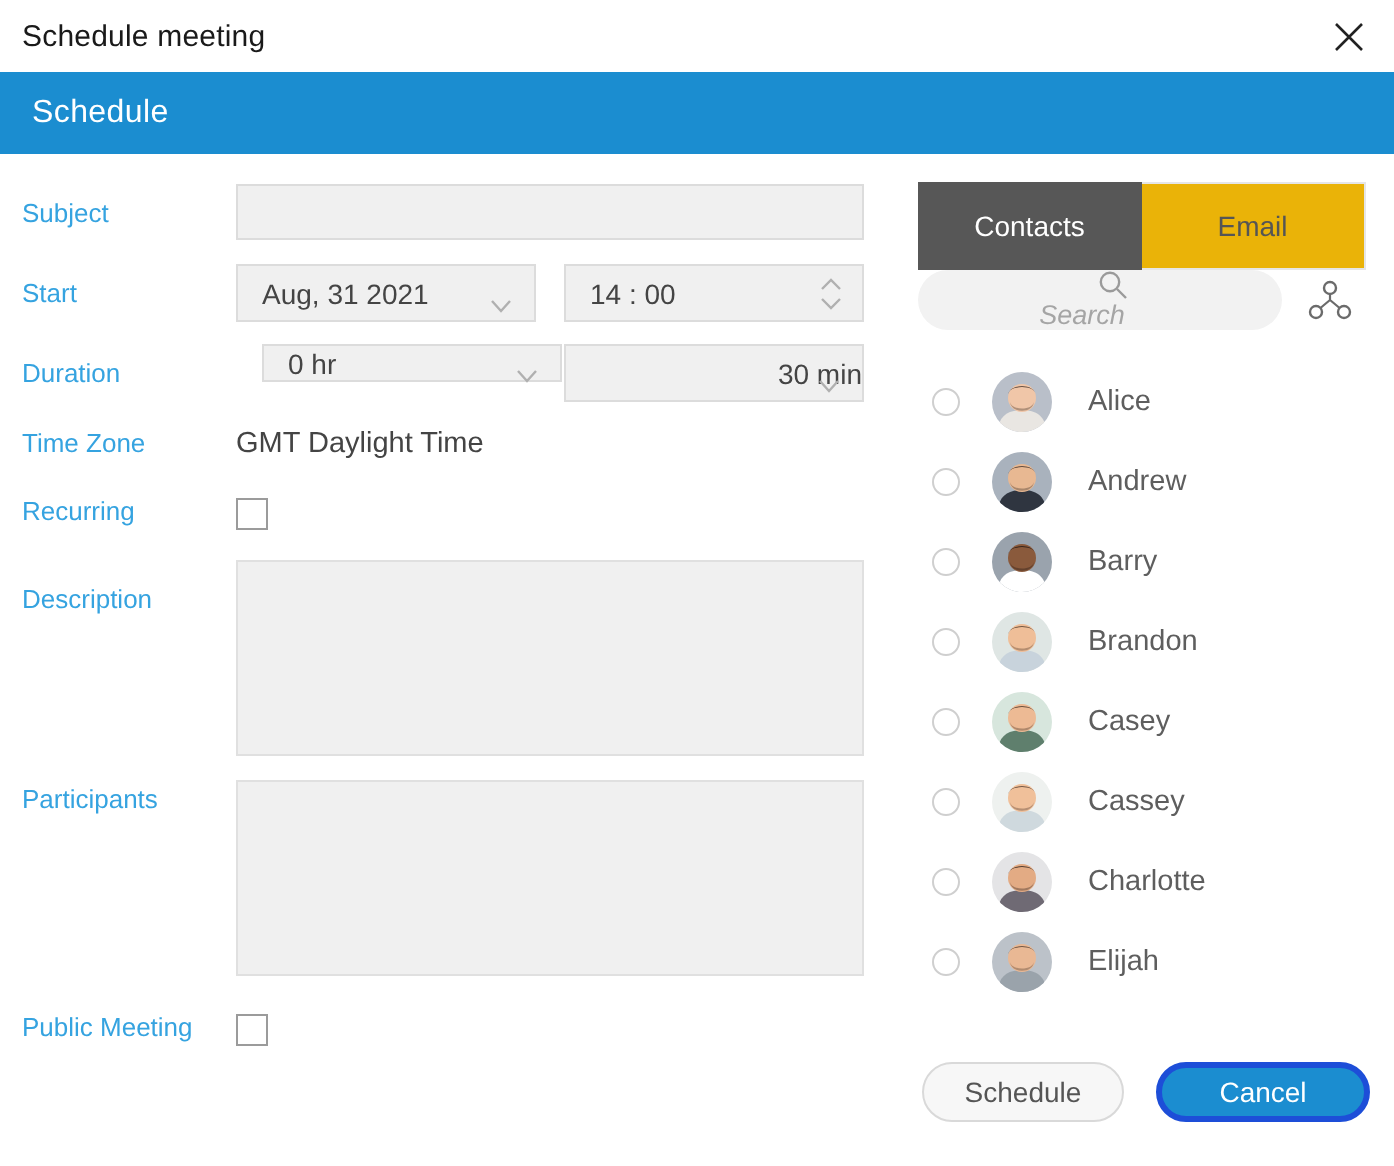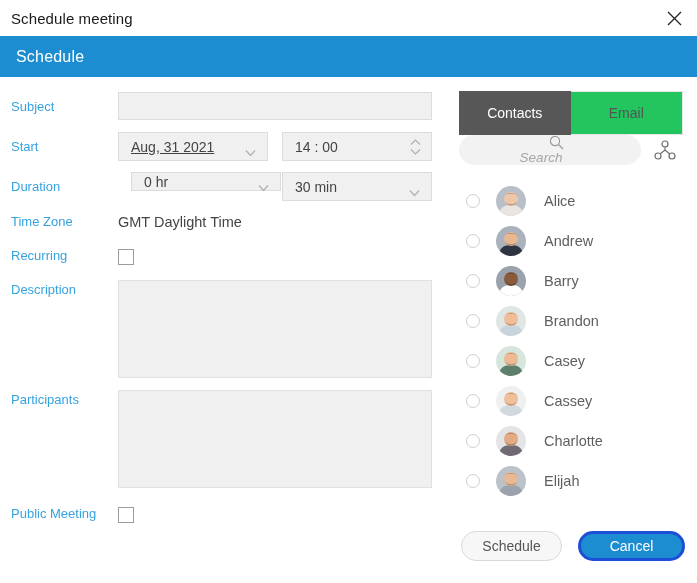--- a/index.html
+++ b/index.html
@@ -70,24 +70,24 @@
     transform: translateY(-50%);
     width: 11px; height: 7px;
   }
   .spin {
     position: absolute; right: 10px; top: 50%;
     transform: translateY(-50%);
     width: 11px; height: 17px;
   }
 
   .subject-field { left: 118px; top: 15px; width: 314px; height: 28px; }
-  .start-date { left: 118px; top: 55px; width: 150px; height: 29px; text-decoration: underline; }
+  .start-date { left: 118px; top: 55px; width: 150px; height: 29px; }
   .start-time { left: 282px; top: 55px; width: 150px; height: 29px; }
   .dur-hr    { left: 131px; top: 95px; width: 150px; height: 19px; }
-  .dur-min   { left: 282px; top: 95px; width: 150px; height: 29px; }
+  .dur-min   { left: 282px; top: 95px; width: 150px; height: 29px; justify-content: flex-end; }
 
   .tz-value {
     position: absolute; left: 118px; top: 137px;
     font-size: 14.5px; color: #444;
   }
 
   .checkbox {
     position: absolute;
     width: 16px; height: 16px;
     background: #ffffff;
@@ -119,21 +119,21 @@
     display: flex;
   }
   .tab {
     flex: 1;
     display: flex; align-items: center; justify-content: center;
     font-size: 14px;
     cursor: pointer;
     box-sizing: border-box;
   }
   .tab.active { background: #575757; color: #ffffff; }
-  .tab.inactive { background: #22c55e; color: #555; border: 1px solid #e6e6e6; border-left: none; }
+  .tab.inactive { background: #eab308; color: #555; border: 1px solid #e6e6e6; border-left: none; }
 
   .search-wrap {
     position: absolute; left: 9px; top: 58px;
     width: 182px; height: 30px;
     background: #f2f2f2;
     border-radius: 15px;
     display: flex; align-items: center; flex-direction: column;
   }
   .search-icon { margin-left: 12px; width: 15px; height: 15px; }
   .search-input {
@@ -218,21 +218,21 @@
   <span class="header-title">Schedule</span>
 </div>
 
 <div class="form-panel">
 
   <span class="lbl" style="top:22px">Subject</span>
   <span class="lbl" style="top:62px">Start</span>
   <span class="lbl" style="top:102px">Duration</span>
   <span class="lbl" style="top:137px">Time Zone</span>
   <span class="lbl" style="top:171px">Recurring</span>
-  <span class="lbl" style="top:205px">Description</span>
+  <span class="lbl" style="top:215px">Description</span>
   <span class="lbl" style="top:315px">Participants</span>
   <span class="lbl" style="top:429px">Public Meeting</span>
 
   <div class="field subject-field">
     <span class="val"></span>
   </div>
 
   <div class="field start-date">
     <span class="val">Aug, 31 2021</span>
     <span class="chev">

